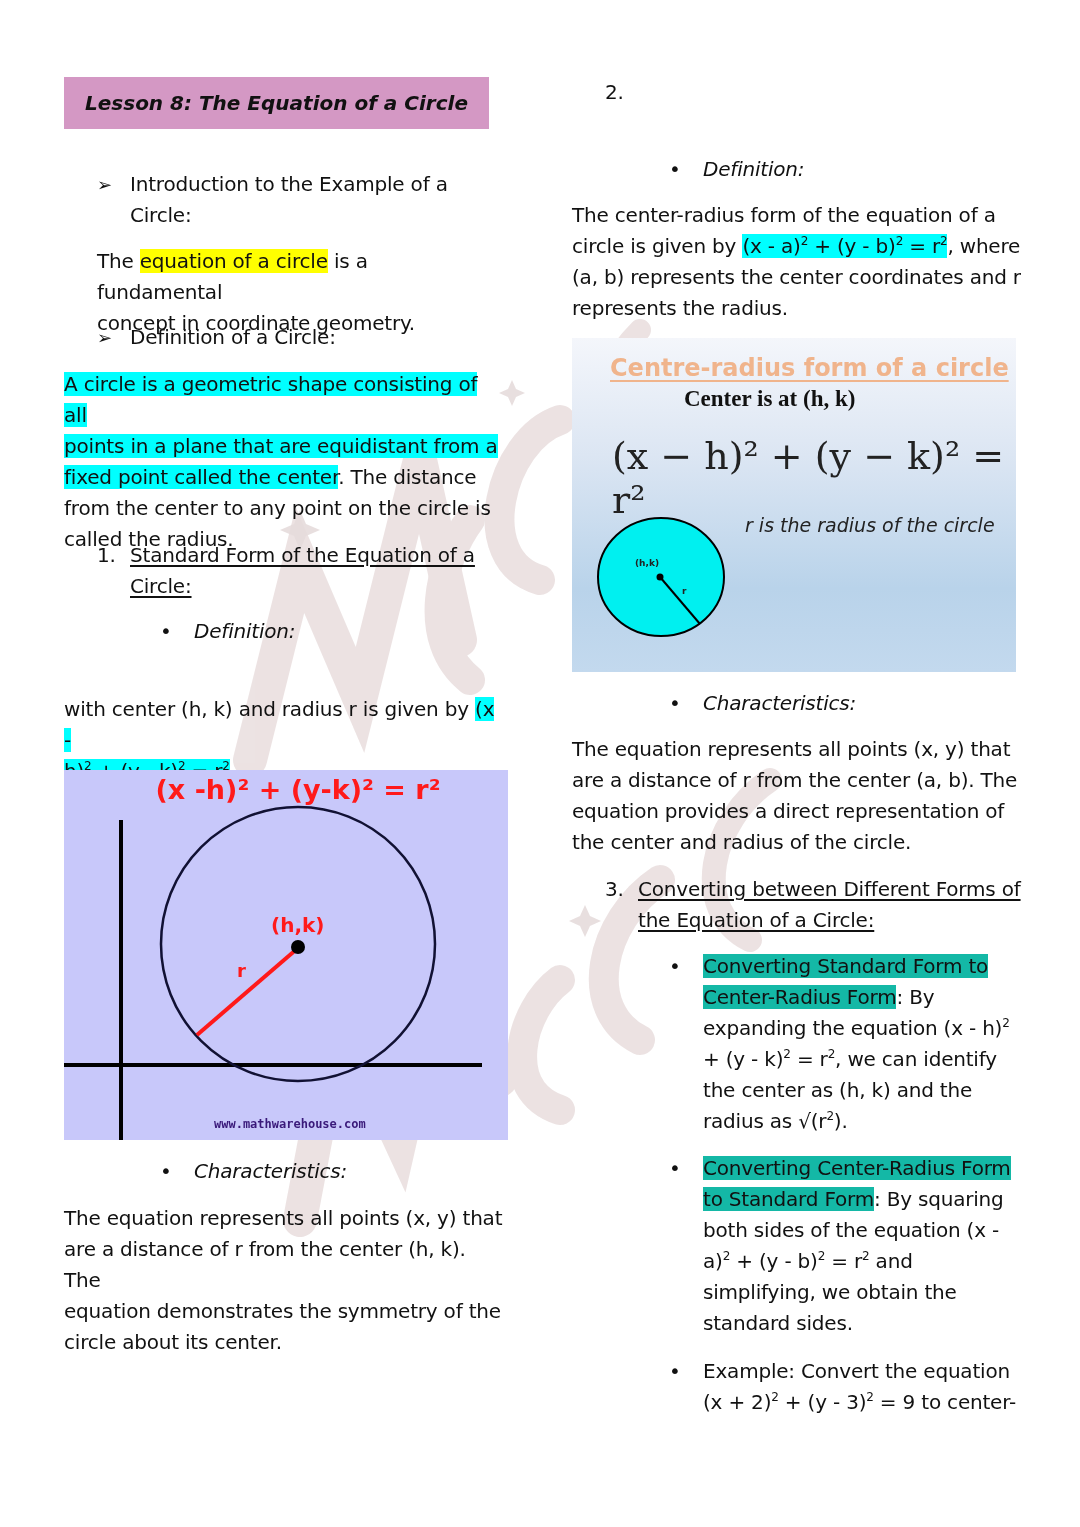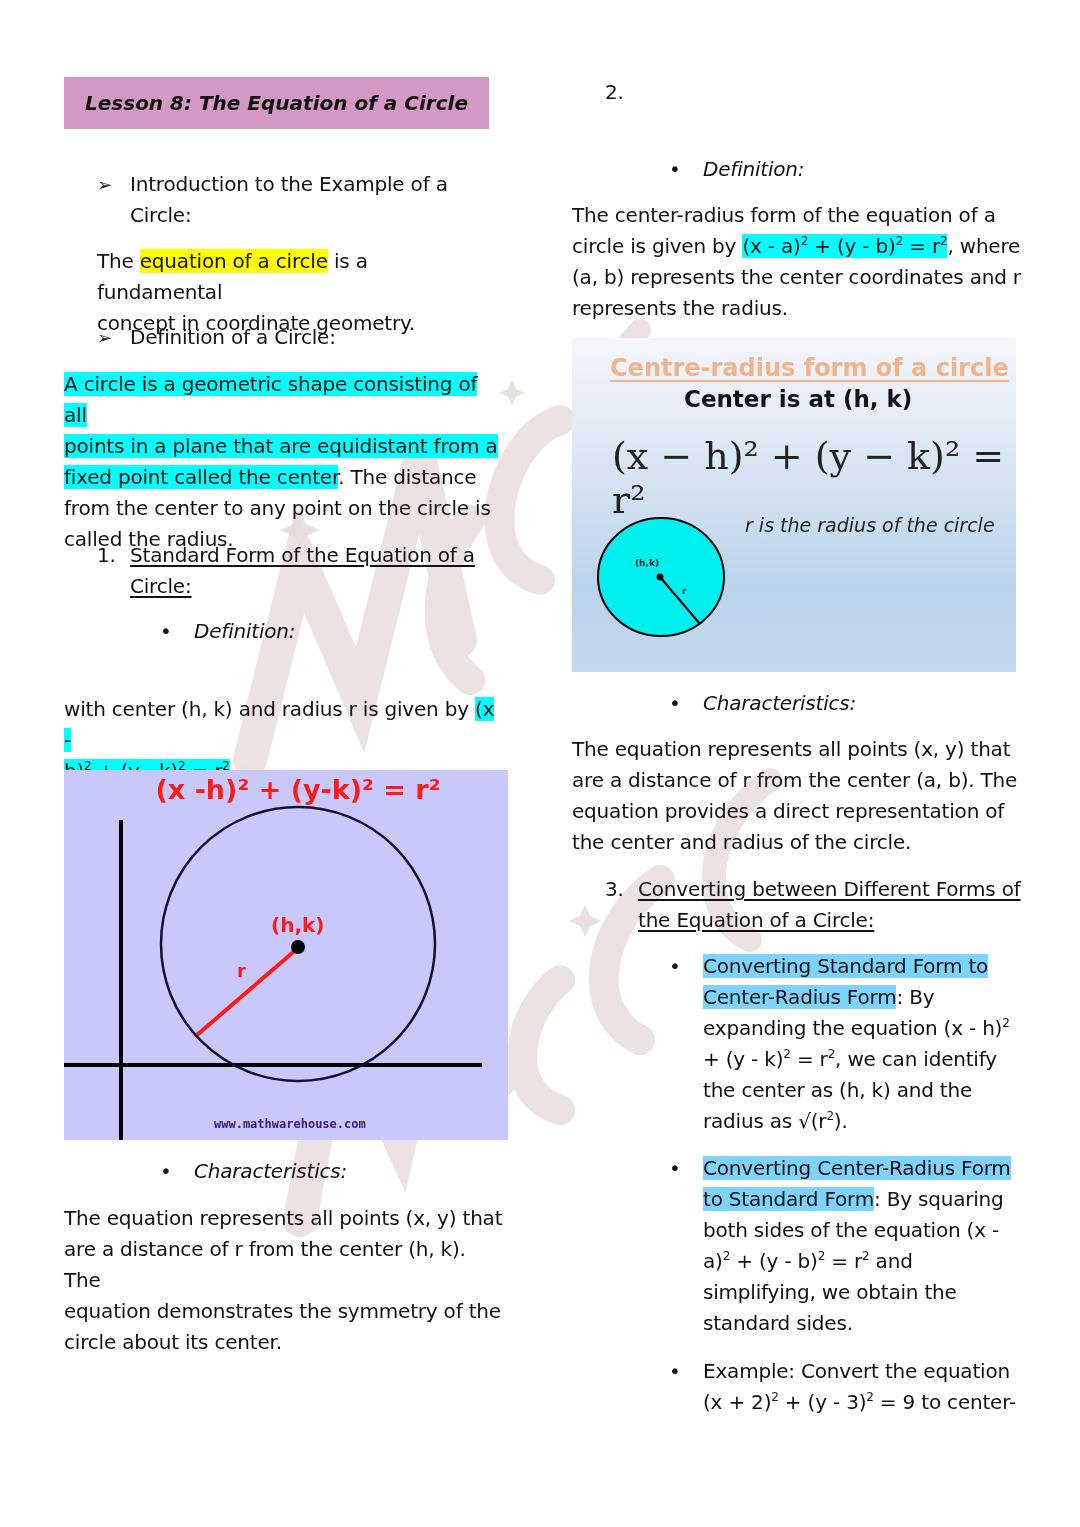--- a/index.html
+++ b/index.html
@@ -5,21 +5,21 @@
   html, body { margin: 0; padding: 0; background: #ffffff; }
   body {
     width: 1080px; height: 1527px; position: relative; overflow: hidden;
     font-family: "DejaVu Sans", "Liberation Sans", sans-serif;
     color: #111;
   }
   .abs { position: absolute; }
   .txt { font-size: 20px; line-height: 31px; letter-spacing: -0.2px; }
   .hl-cyan { background: #00ffff; }
   .hl-yellow { background: #ffff00; }
-  .hl-green { background: #7dd3fc; }
+  .hl-green { background: #14b8a6; }
   .ul { text-decoration: underline; text-underline-offset: 3px; }
   .ital { font-style: italic; }
   sup { font-size: 12px; line-height: 0; vertical-align: 8px; }
 
   
   .watermark { position: absolute; left: 0; top: 0; width: 1080px; height: 1527px; pointer-events: none; z-index: 0; }
   .content { position: relative; z-index: 1; }
 
   .title-box {
     left: 64px; top: 77px; width: 425px; height: 52px;
@@ -148,21 +148,21 @@
 
   <div class="abs txt" style="left:572px; top:200px; width:450px;">
     <span>The center-radius form of the equation of a</span><br>
     <span>circle is given by </span><span class="hl-cyan"><span>(x - a)</span><sup>2</sup><span> + (y - b)</span><sup>2</sup><span> = r</span><sup>2</sup></span><span>, where</span><br>
     <span>(a, b) represents the center coordinates and r</span><br>
     <span>represents the radius.</span>
   </div>
 
   <div class="abs figure2">
     <div class="abs" style="left:38px; top:4px; font-size:24px; font-weight:bold; color:#f0b48c; text-decoration:underline; text-underline-offset:4px;margin-top:12px;">Centre-radius form of a circle</div>
-    <div class="abs" style="left:112px; top:48px; font-size:23px; font-weight:bold; color:#111;">Center is at (h, k)</div>
+    <div class="abs" style="left:112px; top:48px; font-size:23px; font-weight:bold; color:#111;font-family:Liberation Serif, serif;">Center is at (h, k)</div>
     <div class="abs" style="left:40px; top:96px; font-size:38px; color:#222; font-family:'DejaVu Serif', serif;">(x − h)² + (y − k)² = r²</div>
     <div class="abs" style="left:173px; top:176px; font-size:19px; font-style:italic; color:#222;">r is the radius of the circle</div>
     <svg class="abs" style="left:20px; top:174px;" width="140" height="130" viewBox="0 0 140 130">
       <ellipse cx="69" cy="65" rx="63" ry="59" fill="#00f0f0" stroke="#000" stroke-width="2"></ellipse>
       <line x1="68" y1="65" x2="108" y2="112" stroke="#000" stroke-width="2"></line>
       <circle cx="68" cy="65" r="3.5" fill="#000"></circle>
     </svg>
     <div class="abs" style="left:63px; top:220px; font-size:9px; font-weight:bold; color:#222;">(h,k)</div>
     <div class="abs" style="left:110px; top:248px; font-size:9px; font-weight:bold; color:#222;">r</div>
   </div>

